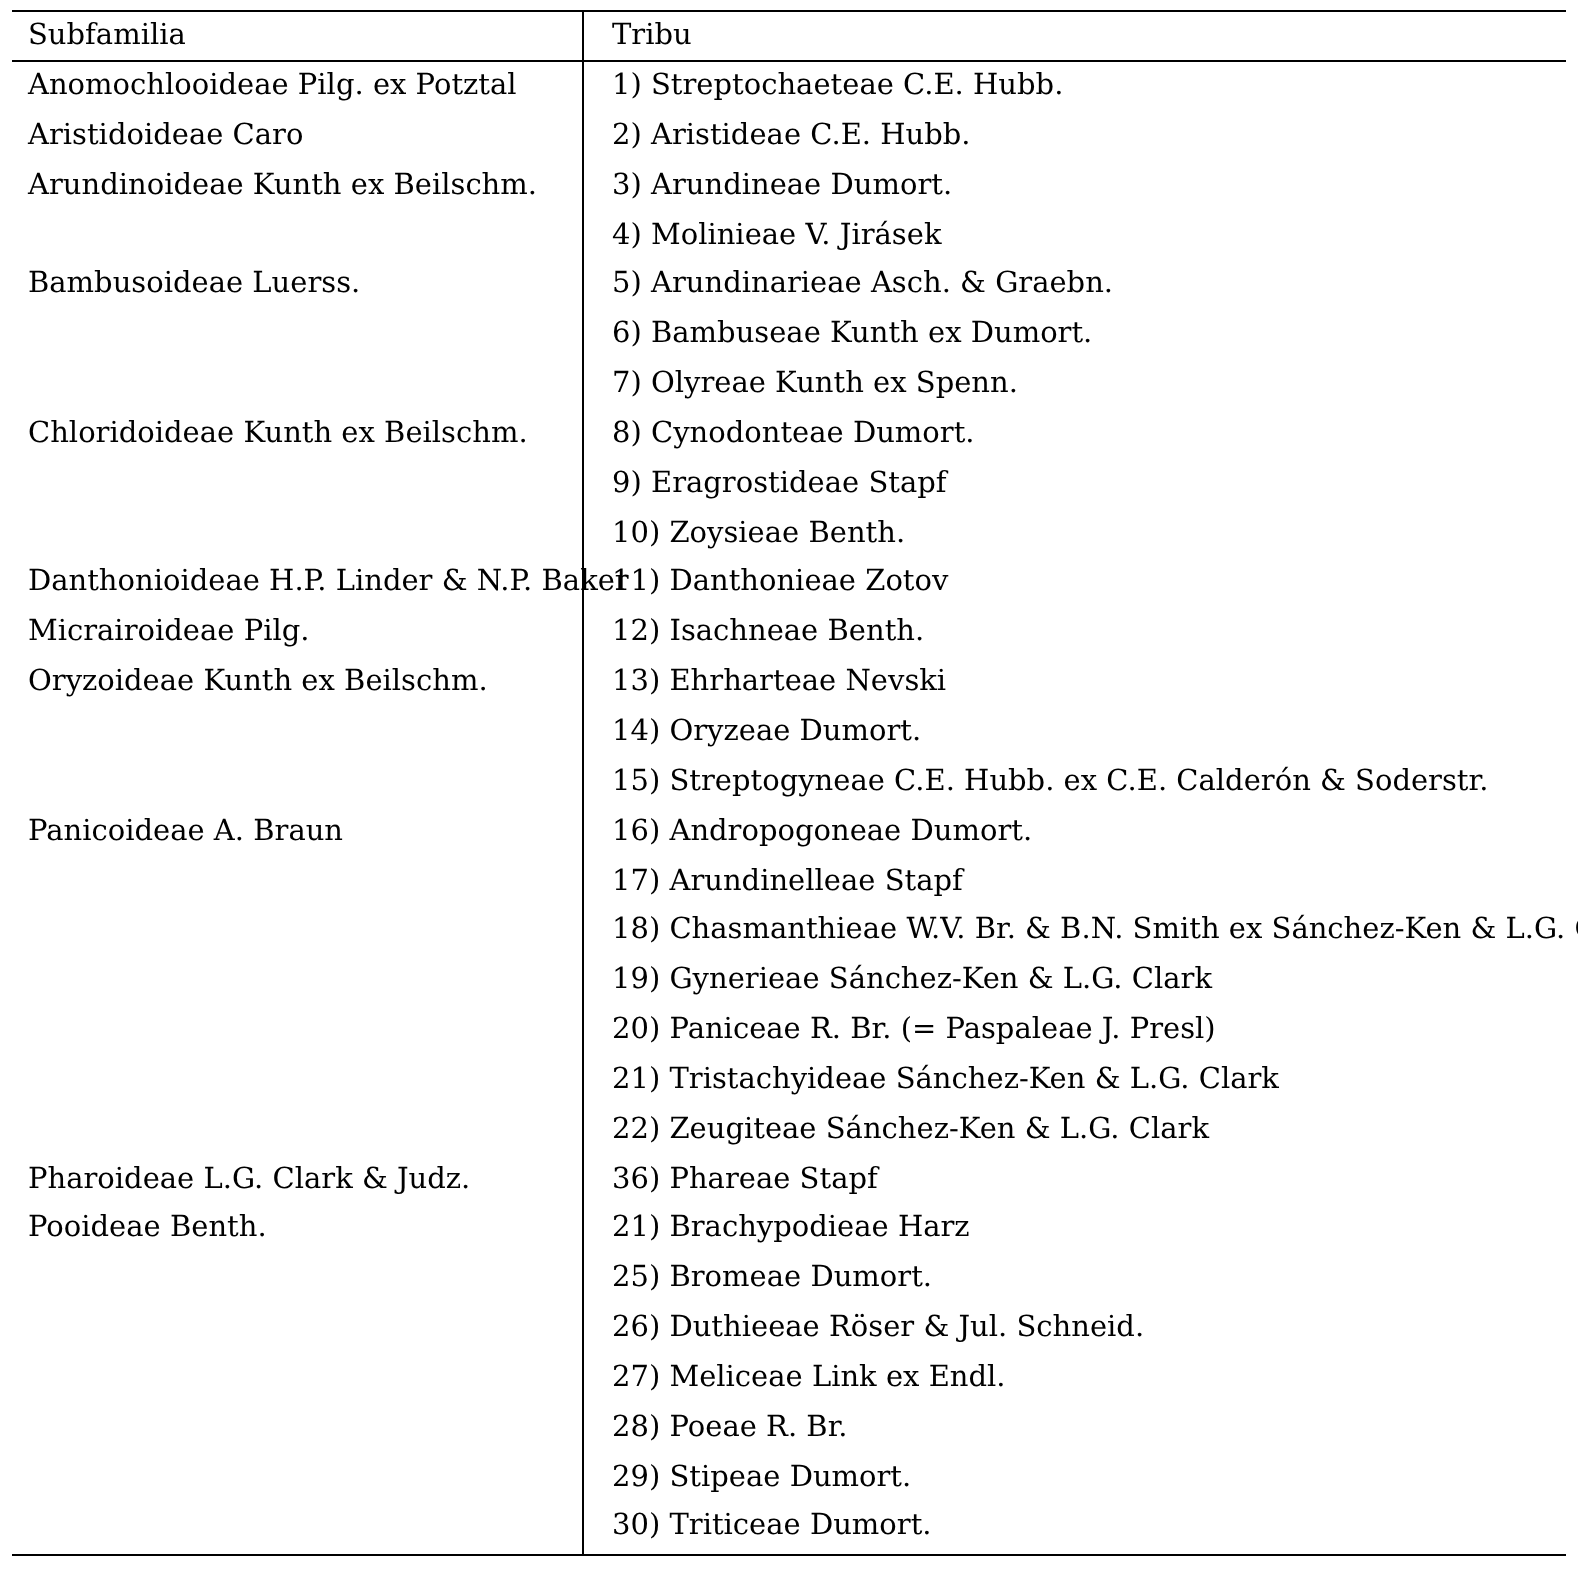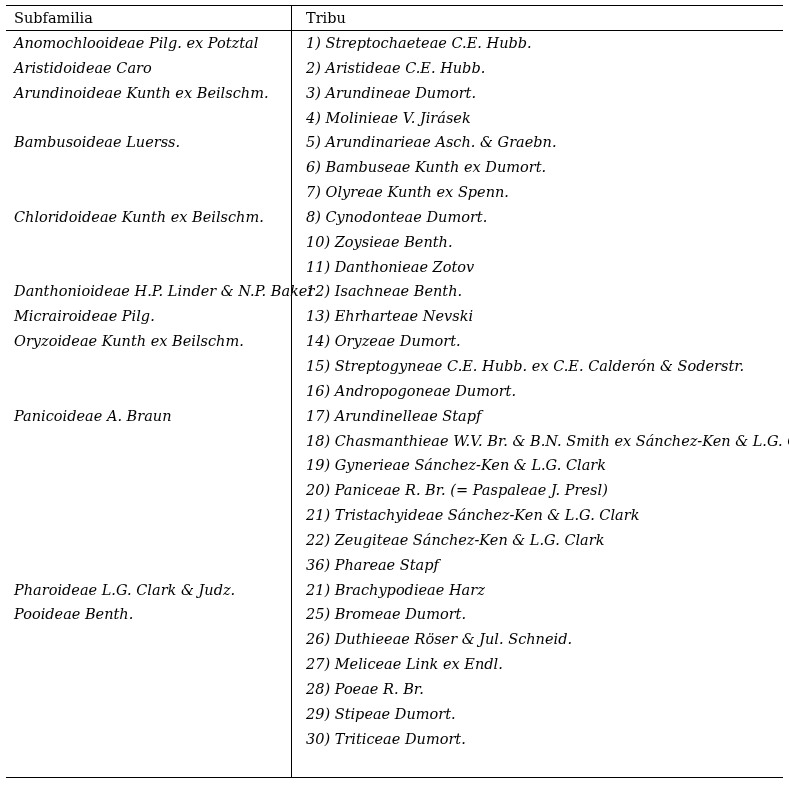--- a/index.html
+++ b/index.html
@@ -67,21 +67,20 @@
   .rows {
     position: absolute;
     top: 26px;
     left: 0;
     right: 0;
   }
 
   .row {
     position: relative;
     height: 24.85px;
-    font-style: italic;
   }
 
   .cell-text {
     position: absolute;
     top: 3px;
     font-size: 14.5px;
     line-height: 18px;
     white-space: nowrap;
   }
   .col-subfamilia .cell-text { left: 8px; }
@@ -178,20 +177,23 @@
         <div class="row">
           <div class="cell-text">6) Bambuseae Kunth ex Dumort.</div>
         </div>
         <div class="row">
           <div class="cell-text">7) Olyreae Kunth ex Spenn.</div>
         </div>
         <div class="row">
           <div class="cell-text">8) Cynodonteae Dumort.</div>
         </div>
         <div class="row">
+          <div class="cell-text">9) Eragrostideae Stapf</div>
+        </div>
+        <div class="row">
           <div class="cell-text">10) Zoysieae Benth.</div>
         </div>
         <div class="row">
           <div class="cell-text">11) Danthonieae Zotov</div>
         </div>
         <div class="row">
           <div class="cell-text">12) Isachneae Benth.</div>
         </div>
         <div class="row">
           <div class="cell-text">13) Ehrharteae Nevski</div>

